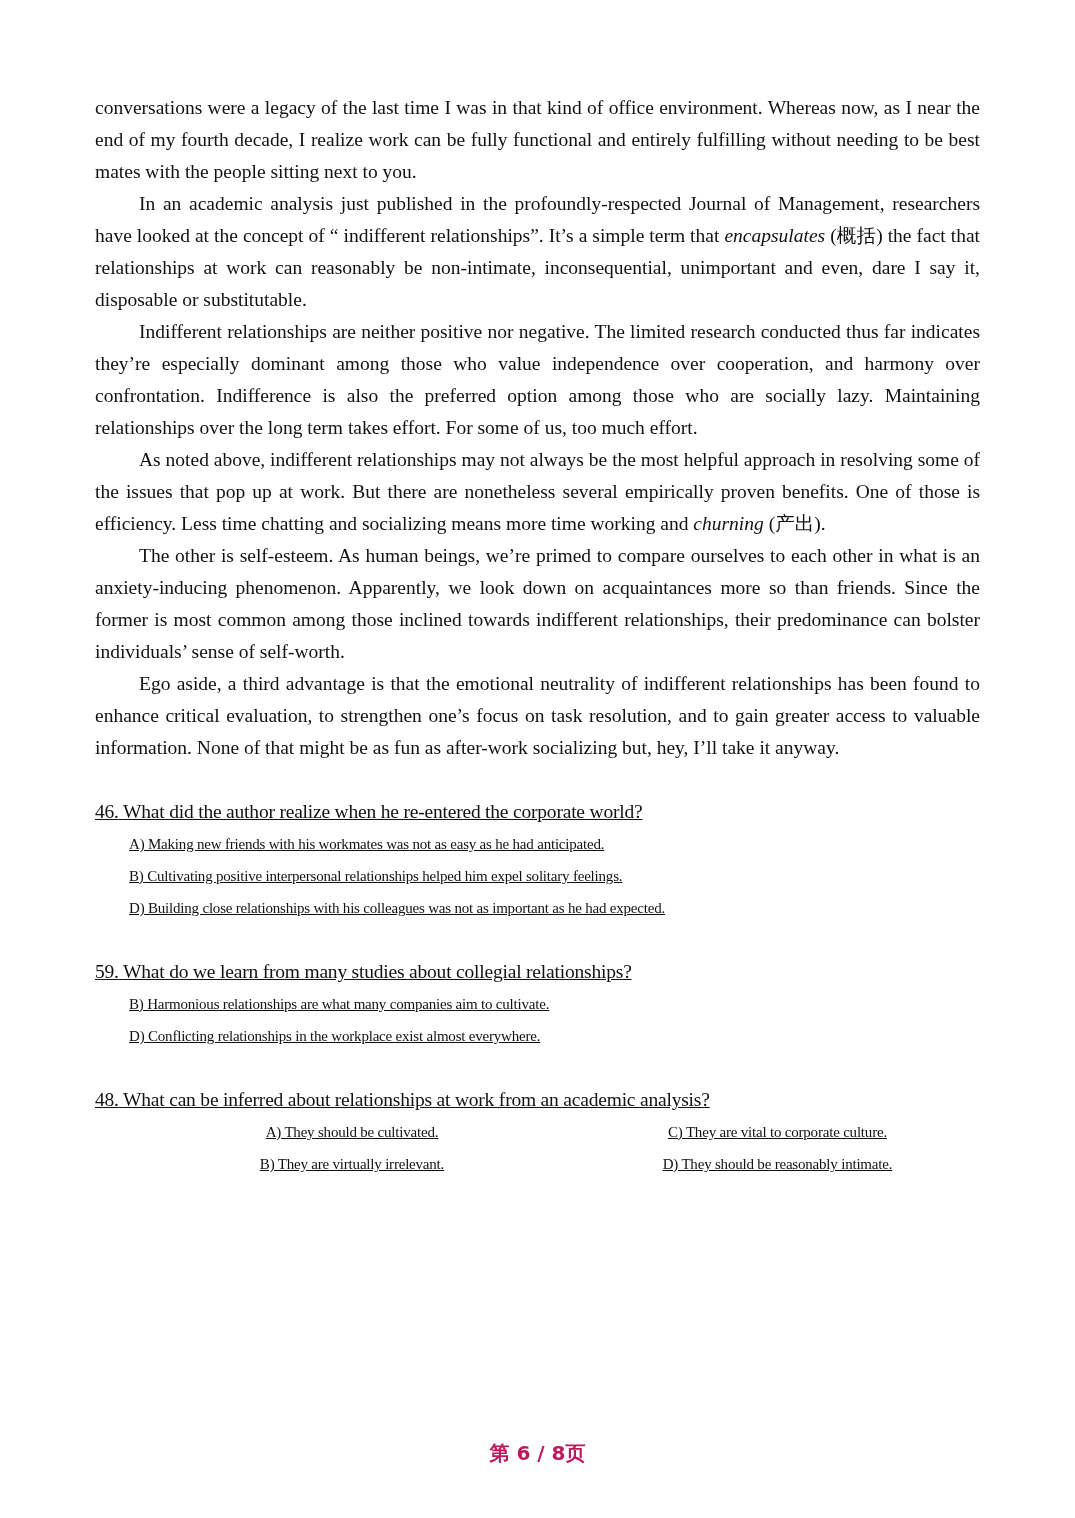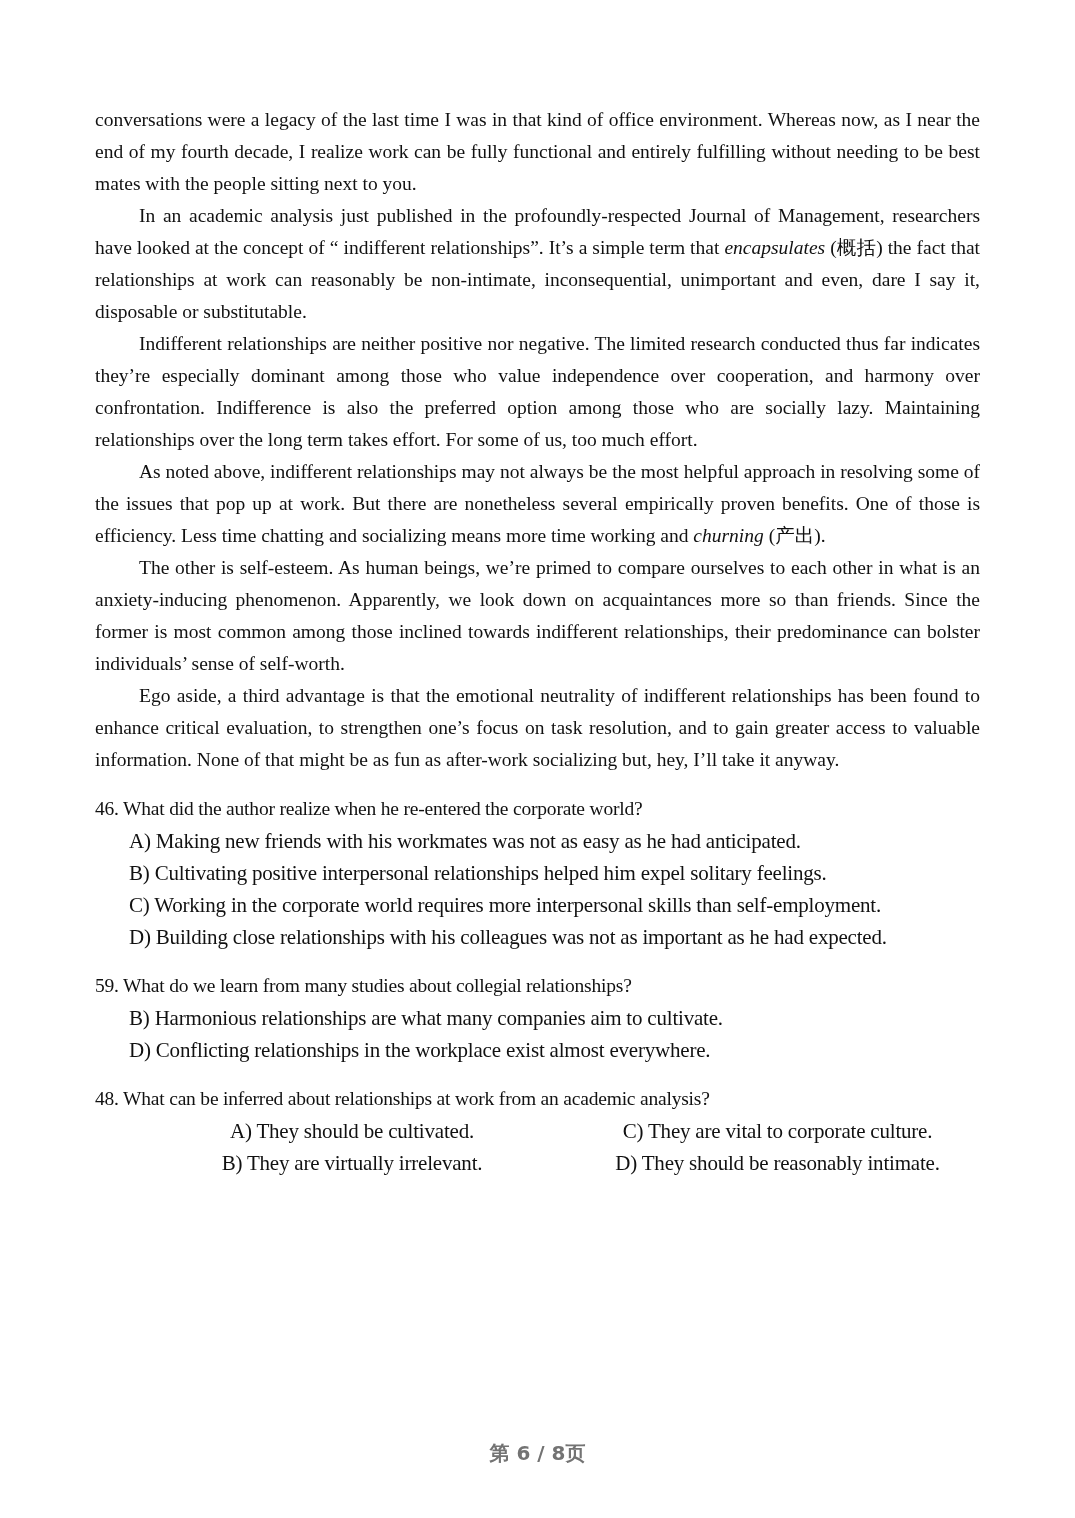--- a/index.html
+++ b/index.html
@@ -1,49 +1,48 @@
 <!DOCTYPE html>
 <html><head>
 <meta charset="utf-8">
 <style>
   html, body { margin: 0; padding: 0; background: #ffffff; }
   body { width: 1075px; height: 1518px; position: relative; overflow: hidden;
          font-family: "Liberation Serif", "DejaVu Serif", serif; color: #111; }
-  .page { position: absolute; left: 95px; top: 104px; width: 885px; }
+  .page { position: absolute; left: 95px; top: 92px; width: 885px; }
   .para { font-size: 19.5px; line-height: 32px; text-align: justify; margin: 0; }
   .para.indent { text-indent: 44px; }
   .para.noindent { text-indent: 0; }
   .para i { font-style: italic; }
-  .question-block { margin-top: 17px; }
+  .question-block { margin-top: 32px; text-decoration: underline; }
   .q-stem { font-size: 19.5px; line-height: 32px; margin: 0; letter-spacing: -0.2px; }
-  .opt { font-size: 21px; line-height: 32px; margin: 0; padding-left: 34px; letter-spacing: -0.2px; }
+  .opt { font-size: 15px; line-height: 32px; margin: 0; padding-left: 34px; letter-spacing: -0.2px; }
   .opt-grid { display: grid; grid-template-columns: 446px 1fr; padding-left: 34px; }
   .opt-grid .opt { padding-left: 0; text-align: center; }
   .footer { position: absolute; top: 1440px; left: 0; width: 1075px; text-align: center;
-            font-family: "DejaVu Sans", sans-serif; font-weight: bold; font-size: 20px; color: #737373; }
+            font-family: "DejaVu Sans", sans-serif; font-weight: bold; font-size: 20px; color: #be185d; }
 </style>
 </head>
 <body>
 
 <div class="page">
 
   <div>
     <p class="para noindent">conversations were a legacy of the last time I was in that kind of office environment. Whereas now, as I near the end of my fourth decade, I realize work can be fully functional and entirely fulfilling without needing to be best mates with the people sitting next to you.</p>
     <p class="para indent"><span>In an academic analysis just published in the profoundly-respected Journal of Management, researchers have looked at the concept of “ indifferent relationships”. It’s a simple term that </span><i>encapsulates</i><span> (概括) the fact that relationships at work can reasonably be non-intimate, inconsequential, unimportant and even, dare I say it, disposable or substitutable.</span></p>
     <p class="para indent">Indifferent relationships are neither positive nor negative. The limited research conducted thus far indicates they’re especially dominant among those who value independence over cooperation, and harmony over confrontation. Indifference is also the preferred option among those who are socially lazy. Maintaining relationships over the long term takes effort. For some of us, too much effort.</p>
     <p class="para indent"><span>As noted above, indifferent relationships may not always be the most helpful approach in resolving some of the issues that pop up at work. But there are nonetheless several empirically proven benefits. One of those is efficiency. Less time chatting and socializing means more time working and </span><i>churning</i><span> (产出).</span></p>
     <p class="para indent">The other is self-esteem. As human beings, we’re primed to compare ourselves to each other in what is an anxiety-inducing phenomenon. Apparently, we look down on acquaintances more so than friends. Since the former is most common among those inclined towards indifferent relationships, their predominance can bolster individuals’ sense of self-worth.</p>
     <p class="para indent">Ego aside, a third advantage is that the emotional neutrality of indifferent relationships has been found to enhance critical evaluation, to strengthen one’s focus on task resolution, and to gain greater access to valuable information. None of that might be as fun as after-work socializing but, hey, I’ll take it anyway.</p>
   </div>
 
   <div class="question-block">
     <p class="q-stem"><span>46.</span> <span>What did the author realize when he re-entered the corporate world?</span></p>
     <p class="opt">A) Making new friends with his workmates was not as easy as he had anticipated.</p>
     <p class="opt">B) Cultivating positive interpersonal relationships helped him expel solitary feelings.</p>
-    <p class="opt">C) Working in the corporate world requires more interpersonal skills than self-employment.</p>
     <p class="opt">D) Building close relationships with his colleagues was not as important as he had expected.</p>
   </div>
 
   <div class="question-block">
     <p class="q-stem"><span>59.</span> <span>What do we learn from many studies about collegial relationships?</span></p>
     <p class="opt">B) Harmonious relationships are what many companies aim to cultivate.</p>
     <p class="opt">D) Conflicting relationships in the workplace exist almost everywhere.</p>
   </div>
 
   <div class="question-block">

